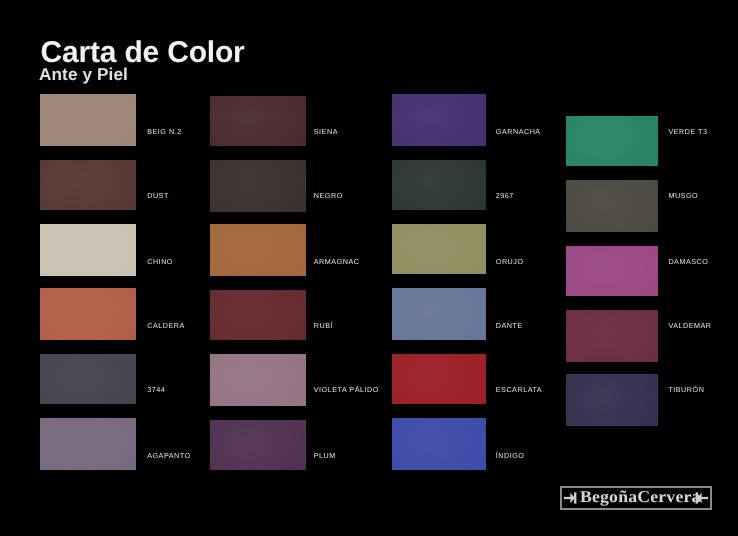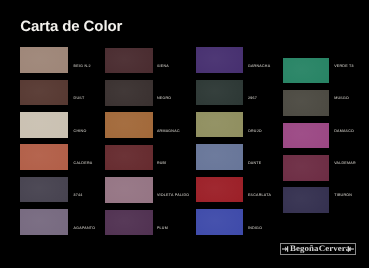--- a/index.html
+++ b/index.html
@@ -17,20 +17,21 @@
     transform:scaleX(1.07);transform-origin:left center;white-space:pre;}
   .flr{position:absolute;top:50%;transform:translateY(-50%);}
   .flr.left{left:1.6px;}
   .flr.right{right:1.6px;}
 </style>
 </head>
 <body>
 
 <div class="page">
   <div class="title">Carta de Color</div>
+  <div class="subtitle">Ante y Piel</div>
   <div id="grid">
       <div class="sw" style="left: 20.2px; top: 47.2px; width: 48.3px; height: 25.6px; background: rgb(158, 134, 120);"></div>
       <div class="lab" style="left: 73.6px; top: 65px;">BEIG N.2</div>
       <div class="sw" style="left: 20.2px; top: 79.6px; width: 48.3px; height: 25.6px; background: rgb(87, 57, 50);"></div>
       <div class="lab" style="left: 73.6px; top: 97.3px;">DUST</div>
       <div class="sw" style="left: 20.2px; top: 112px; width: 48.3px; height: 25.6px; background: rgb(202, 193, 178);"></div>
       <div class="lab" style="left: 73.6px; top: 129.6px;">CHINO</div>
       <div class="sw" style="left: 20.2px; top: 144.4px; width: 48.3px; height: 25.6px; background: rgb(178, 95, 72);"></div>
       <div class="lab" style="left: 73.6px; top: 161.9px;">CALDERA</div>
       <div class="sw" style="left: 20.2px; top: 176.8px; width: 48.3px; height: 25.6px; background: rgb(71, 67, 80);"></div>

